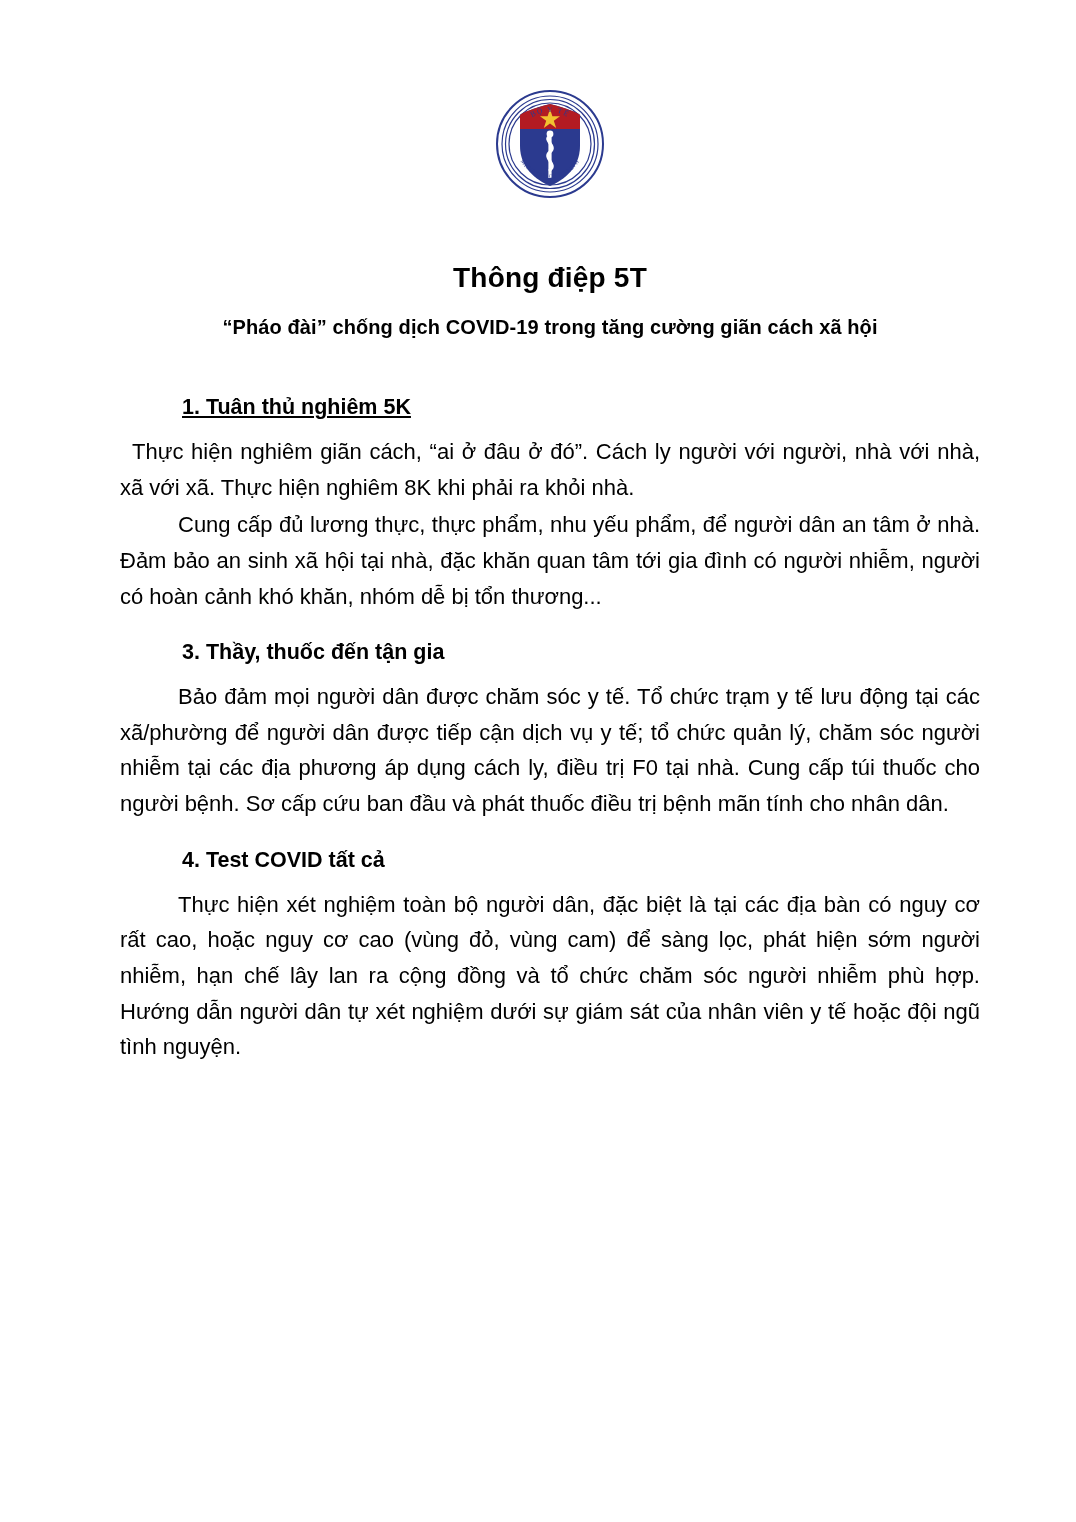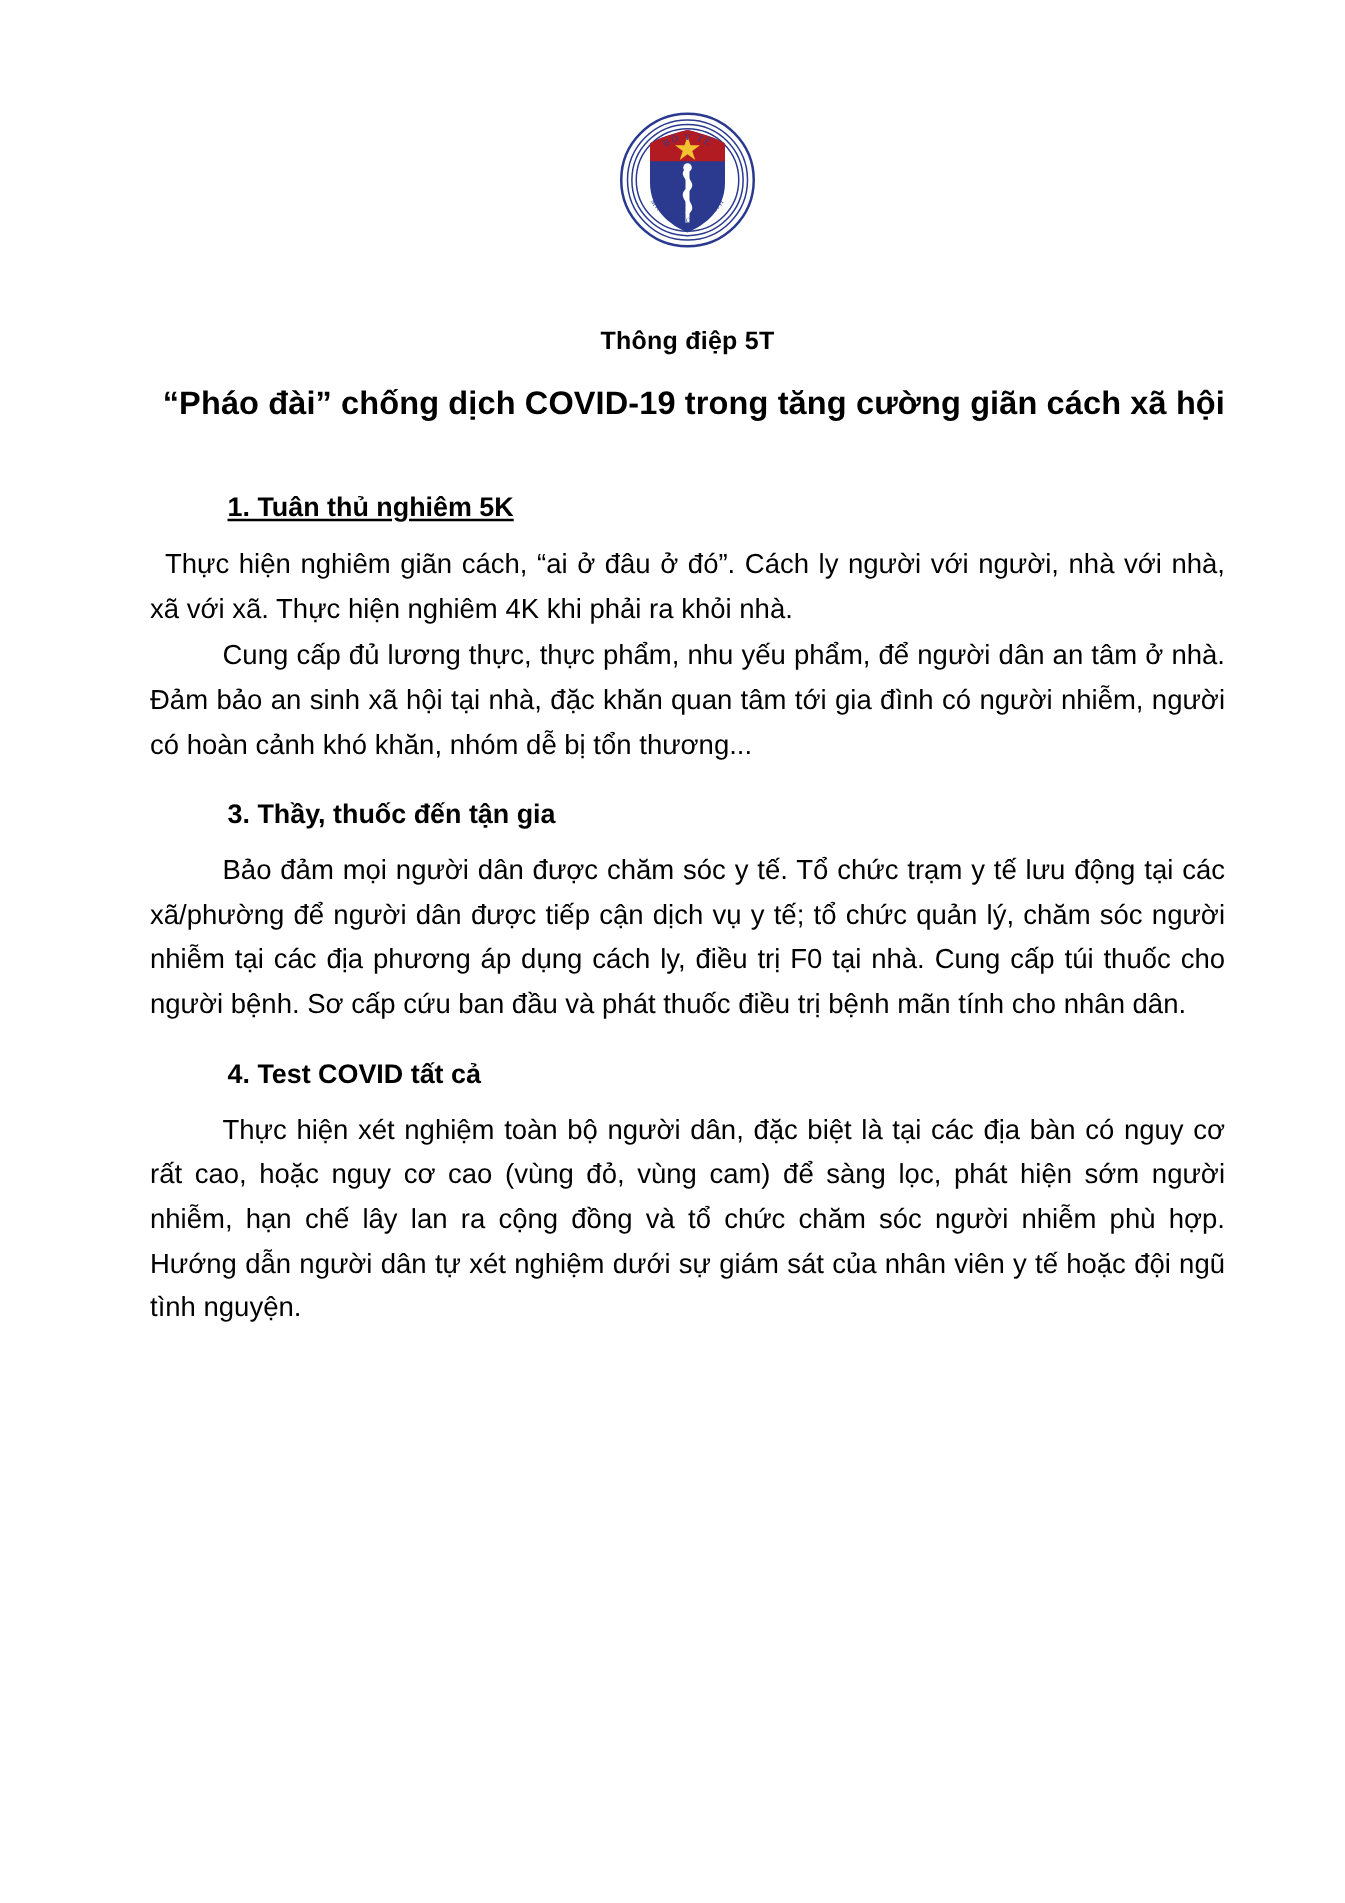--- a/index.html
+++ b/index.html
@@ -31,28 +31,28 @@
   .logo {
     position: relative;
     width: 112px;
     height: 112px;
   }
   .logo svg { display: block; }
 
   
   .doc-title {
     text-align: center;
-    font-size: 20px;
+    font-size: 28px;
     font-weight: bold;
     margin-top: 62px;
     letter-spacing: 0.2px;
   }
   .doc-subtitle {
-    text-align: right;
-    font-size: 26px;
+    text-align: center;
+    font-size: 20px;
     font-weight: bold;
     margin-top: 22px;
     letter-spacing: 0.1px;
   }
 
   
   .sections {
     margin-top: 56px;
   }
   .section { margin-bottom: 2px; }
@@ -109,21 +109,21 @@
     </div>
   </div>
 
   <h1 class="doc-title">Thông điệp 5T</h1>
   <h2 class="doc-subtitle">“Pháo đài” chống dịch COVID-19 trong tăng cường giãn cách xã hội</h2>
 
   <div class="sections">
 
     <div class="section">
       <div class="section-heading">1. Tuân thủ nghiêm 5K</div>
-      <p class="section-body indent-small">Thực hiện nghiêm giãn cách, “ai ở đâu ở đó”. Cách ly người với người, nhà với nhà, xã với xã. Thực hiện nghiêm 4K khi phải ra khỏi nhà.</p>
+      <p class="section-body indent-small">Thực hiện nghiêm giãn cách, “ai ở đâu ở đó”. Cách ly người với người, nhà với nhà, xã với xã. Thực hiện nghiêm 8K khi phải ra khỏi nhà.</p>
     </div>
 
     <div class="section">
       <p class="section-body">Cung cấp đủ lương thực, thực phẩm, nhu yếu phẩm, để người dân an tâm ở nhà. Đảm bảo an sinh xã hội tại nhà, đặc khăn quan tâm tới gia đình có người nhiễm, người có hoàn cảnh khó khăn, nhóm dễ bị tổn thương...</p>
     </div>
 
     <div class="section">
       <div class="section-heading">3. Thầy, thuốc đến tận gia</div>
       <p class="section-body">Bảo đảm mọi người dân được chăm sóc y tế. Tổ chức trạm y tế lưu động tại các xã/phường để người dân được tiếp cận dịch vụ y tế; tổ chức quản lý, chăm sóc người nhiễm tại các địa phương áp dụng cách ly, điều trị F0 tại nhà. Cung cấp túi thuốc cho người bệnh. Sơ cấp cứu ban đầu và phát thuốc điều trị bệnh mãn tính cho nhân dân.</p>
     </div>

